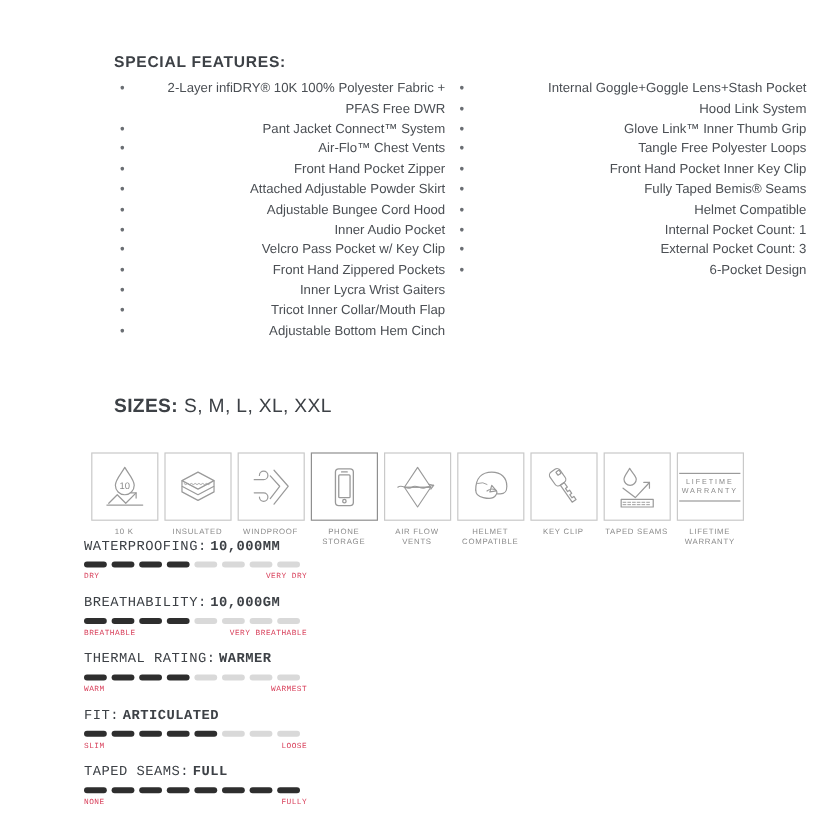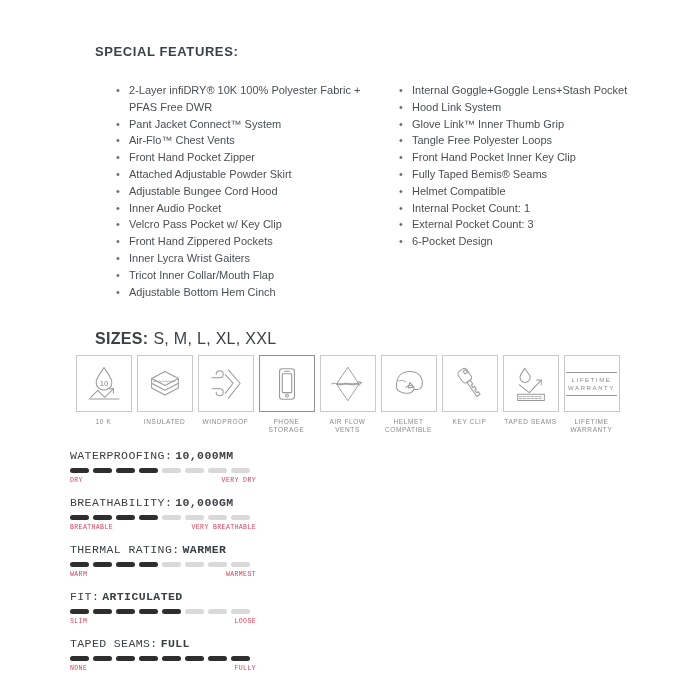--- a/index.html
+++ b/index.html
@@ -2,33 +2,33 @@
 <html><head>
 <meta charset="utf-8">
 <style>
   html,body{margin:0;padding:0;background:#ffffff;width:700px;height:700px;overflow:hidden;}
   .screen{position:relative;width:700px;height:576px;background:#ffffff;
           font-family:"Liberation Sans", sans-serif;color:#4b4f54;}
 
   
   .features-title{position:absolute;left:95px;top:44px;font-size:13px;font-weight:bold;
                   color:#3d4146;letter-spacing:.6px;}
-  .feature-list{list-style:none;margin:16px;padding:0;position:absolute;top:66px;}
+  .feature-list{list-style:none;margin:0;padding:0;position:absolute;top:66px;text-align:right;}
   .feature-list.left{left:99px;width:272px;}
   .feature-list.right{left:382px;width:290px;}
   .feature-item{position:relative;padding-left:14px;font-size:11px;line-height:16.8px;color:#4b4f54;}
   .feature-item::before{content:"\2022";position:absolute;left:1px;top:0;color:#6a6e73;font-size:11px;}
 
   
   .sizes-row{position:absolute;left:95px;top:330px;font-size:16px;color:#3d4146;letter-spacing:.3px;}
   .sizes-label{font-weight:bold;}
   .sizes-value{margin-left:5px;font-weight:normal;}
 
   
-  .icons-row{position:absolute;left:75px;top:355px;display:flex;gap:4px;}
+  .icons-row{position:absolute;left:75px;top:377px;display:flex;gap:4px;}
   .icon-cell{width:57px;display:flex;flex-direction:column;align-items:center;}
   .icon-box{box-sizing:border-box;width:56px;height:57px;border:1px solid #c9c9c9;
             display:flex;align-items:center;justify-content:center;background:#fff;}
   .icon-box.dark-border{border-color:#8f8f8f;}
   .icon-label{margin-top:6px;font-size:6.5px;line-height:8px;letter-spacing:.6px;color:#8a8a8a;
               text-align:center;text-transform:uppercase;}
   .lw-stamp{border-top:1px solid #9a9a9a;border-bottom:1px solid #9a9a9a;padding:3px 2px;
             font-size:6px;line-height:8px;letter-spacing:1.6px;color:#8a8a8a;text-align:center;}
 
   

